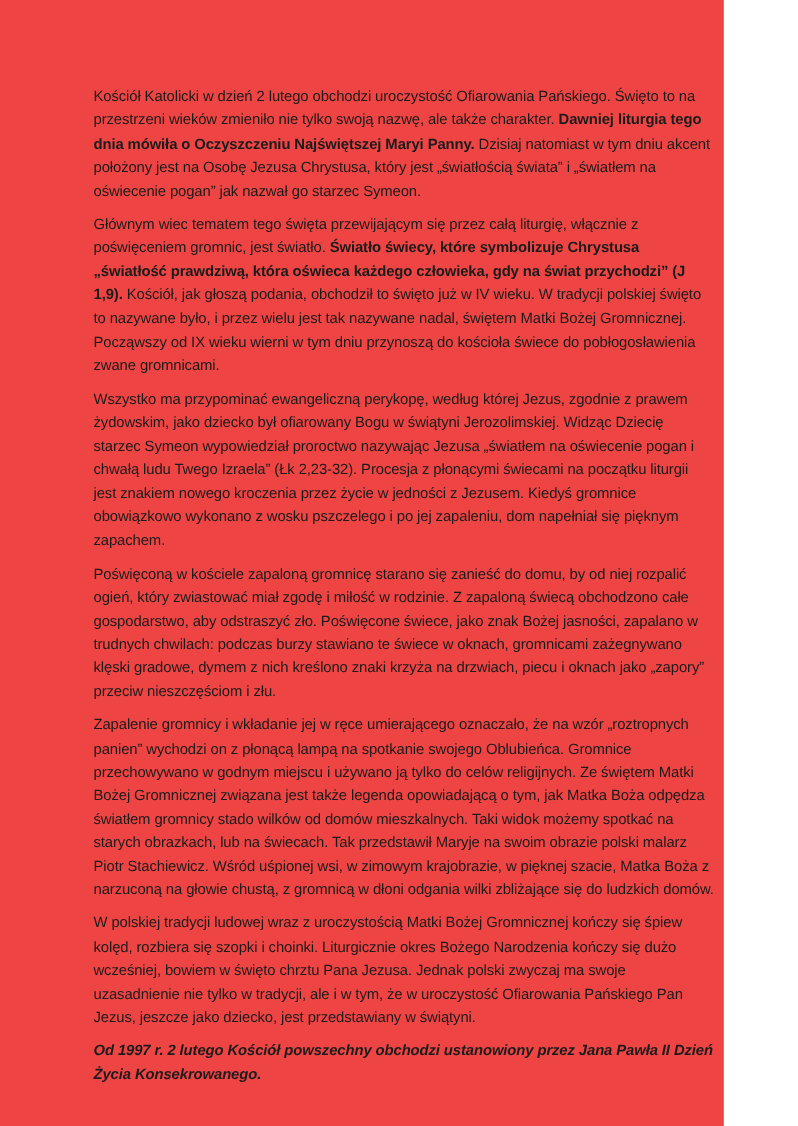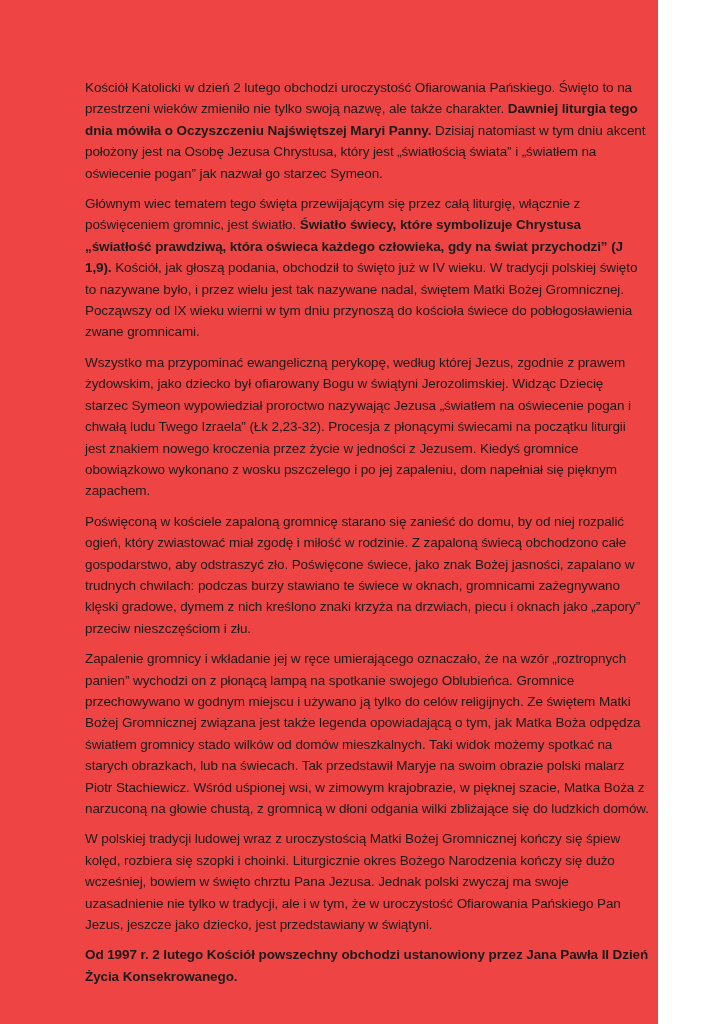--- a/index.html
+++ b/index.html
@@ -38,20 +38,21 @@
   .run-normal {
     font-weight: 400;
     font-style: normal;
   }
   .run-bold {
     font-weight: 700;
     font-style: normal;
   }
   .run-bold-italic {
     font-weight: 700;
+    font-style: italic;
   }
 </style>
 </head>
 <body>
 
 <div class="page">
   <div class="doc-body" style="color: rgb(27, 27, 27);">
       <p class="para"><span class="run run-normal">Kościół Katolicki w dzień 2 lutego obchodzi uroczystość Ofiarowania Pańskiego. Święto to na przestrzeni wieków zmieniło nie tylko swoją nazwę, ale także charakter. </span><span class="run run-bold">Dawniej liturgia tego dnia mówiła o Oczyszczeniu Najświętszej Maryi Panny.</span><span class="run run-normal"> Dzisiaj natomiast w tym dniu akcent położony jest na Osobę Jezusa Chrystusa, który jest „światłością świata” i „światłem na oświecenie pogan” jak nazwał go starzec Symeon.</span></p>
       <p class="para"><span class="run run-normal">Głównym wiec tematem tego święta przewijającym się przez całą liturgię, włącznie z poświęceniem gromnic, jest światło. </span><span class="run run-bold">Światło świecy, które symbolizuje Chrystusa „światłość prawdziwą, która oświeca każdego człowieka, gdy na świat przychodzi” (J 1,9).</span><span class="run run-normal"> Kościół, jak głoszą podania, obchodził to święto już w IV wieku. W tradycji polskiej święto to nazywane było, i przez wielu jest tak nazywane nadal, świętem Matki Bożej Gromnicznej. Począwszy od IX wieku wierni w tym dniu przynoszą do kościoła świece do pobłogosławienia zwane gromnicami.</span></p>
       <p class="para"><span class="run run-normal">Wszystko ma przypominać ewangeliczną perykopę, według której Jezus, zgodnie z prawem żydowskim, jako dziecko był ofiarowany Bogu w świątyni Jerozolimskiej. Widząc Dziecię starzec Symeon wypowiedział proroctwo nazywając Jezusa „światłem na oświecenie pogan i chwałą ludu Twego Izraela” (Łk 2,23-32). Procesja z płonącymi świecami na początku liturgii jest znakiem nowego kroczenia przez życie w jedności z Jezusem. Kiedyś gromnice obowiązkowo wykonano z wosku pszczelego i po jej zapaleniu, dom napełniał się pięknym zapachem.</span></p>

